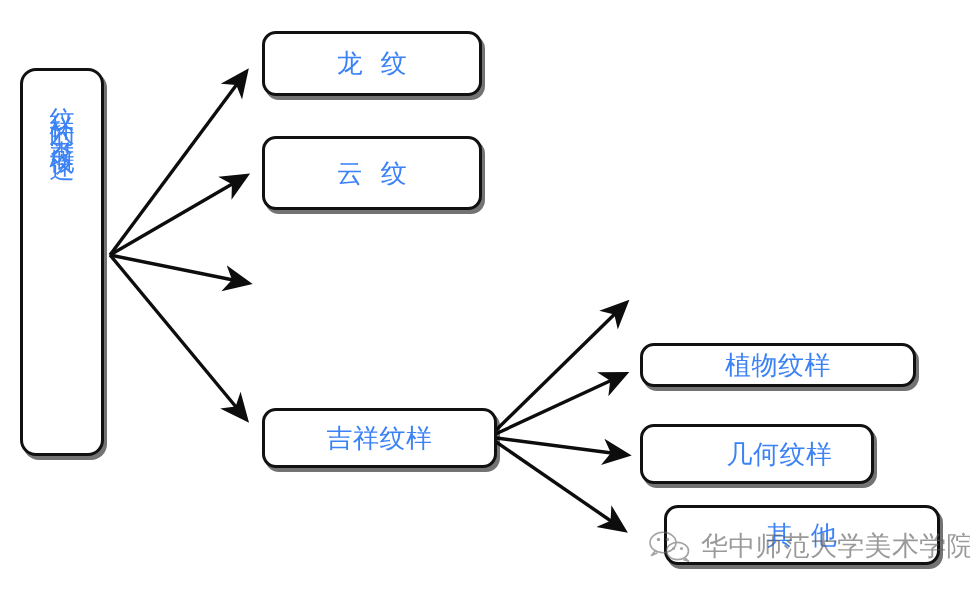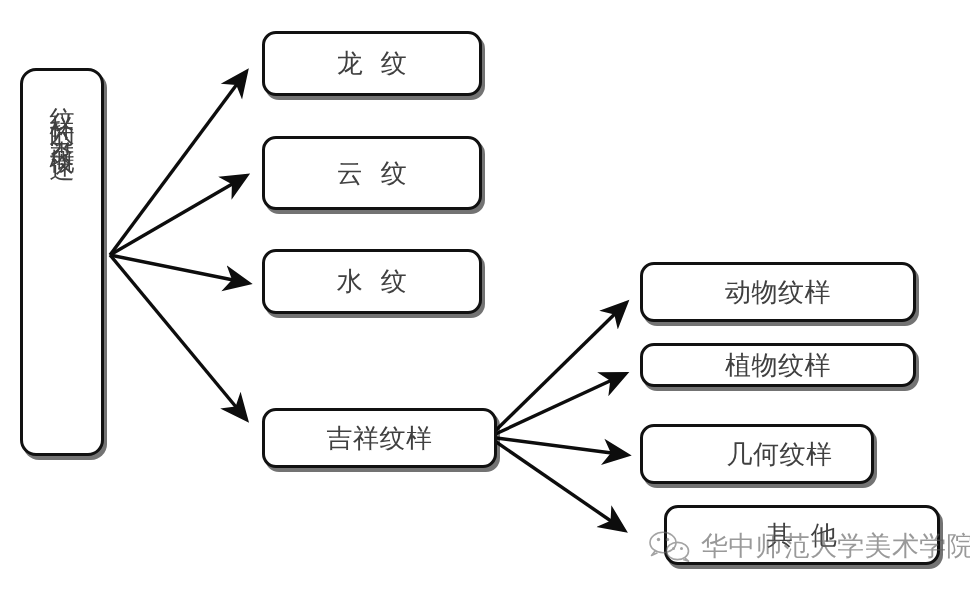--- a/index.html
+++ b/index.html
@@ -26,21 +26,21 @@
     align-items: center;
     justify-content: center;
     color: #000000;
     z-index: 3;
   }
   .node-label {
     font-size: 26px;
     line-height: 1.1;
     letter-spacing: 0.02em;
     white-space: pre;
-    color: #404040;
+    color: #3b82f6;
   }
   
   #node-root {
     left: 20px;
     top: 68px;
     width: 84px;
     height: 388px;
     border-radius: 16px;
     align-items: flex-start;
     padding-top: 16px;
@@ -122,31 +122,25 @@
   </div>
 
   <div class="node" id="node-dragon">
     <span class="node-label">龙  纹</span>
   </div>
 
   <div class="node" id="node-cloud">
     <span class="node-label">云  纹</span>
   </div>
 
-  <div class="node" id="node-water">
-    <span class="node-label">水  纹</span>
-  </div>
 
   <div class="node" id="node-lucky">
     <span class="node-label">吉祥纹样</span>
   </div>
 
-  <div class="node" id="node-animal">
-    <span class="node-label">动物纹样</span>
-  </div>
 
   <div class="node" id="node-plant">
     <span class="node-label">植物纹样</span>
   </div>
 
   <div class="node" id="node-geometry">
     <span class="node-label">几何纹样</span>
   </div>
 
   <div class="node" id="node-other">

